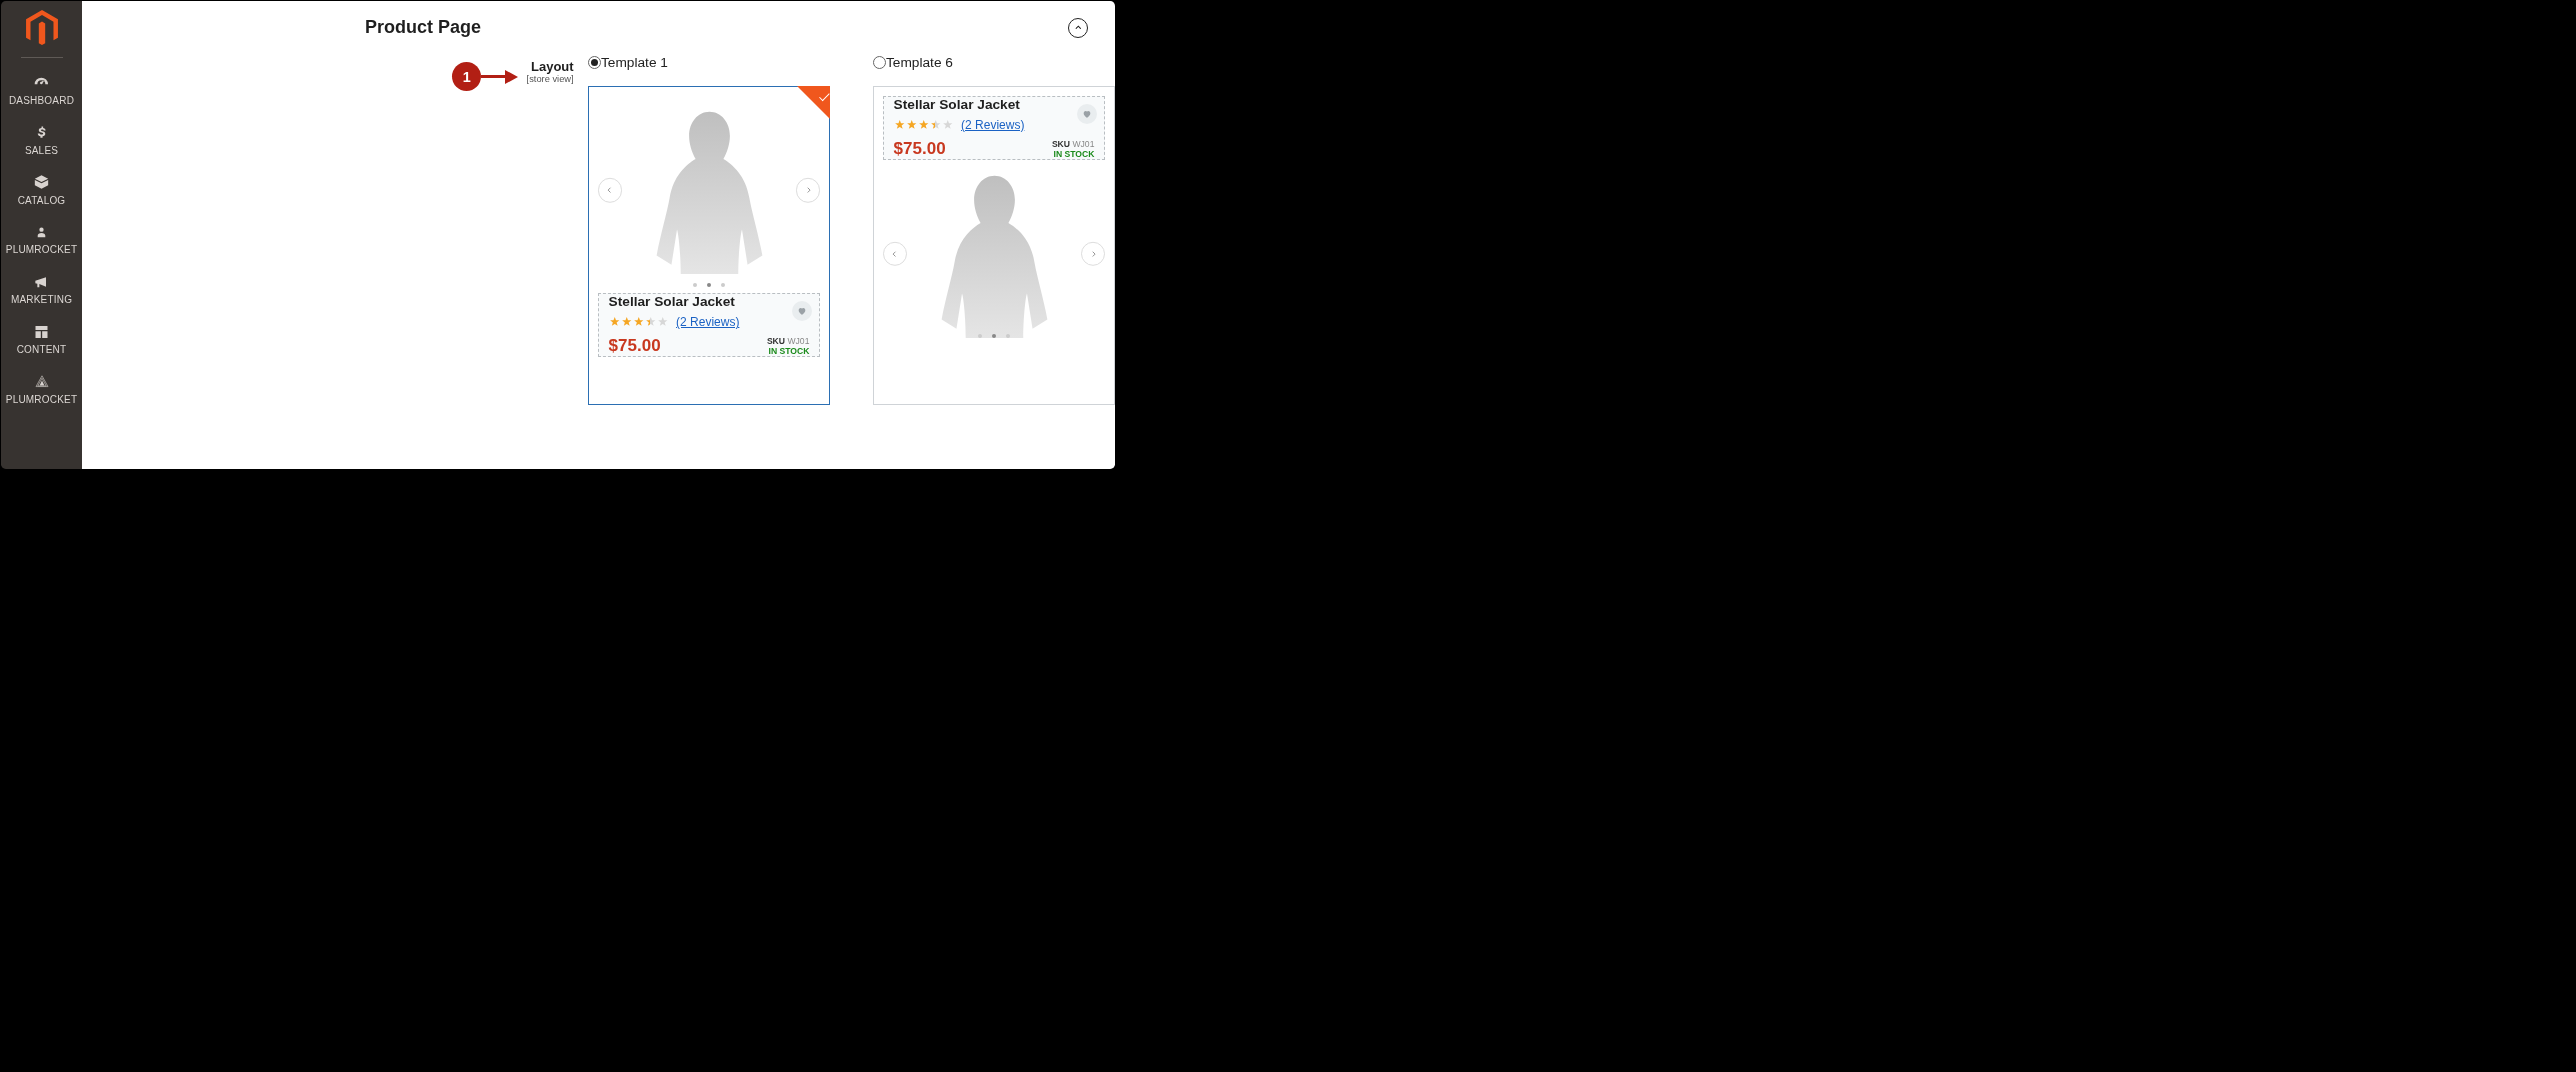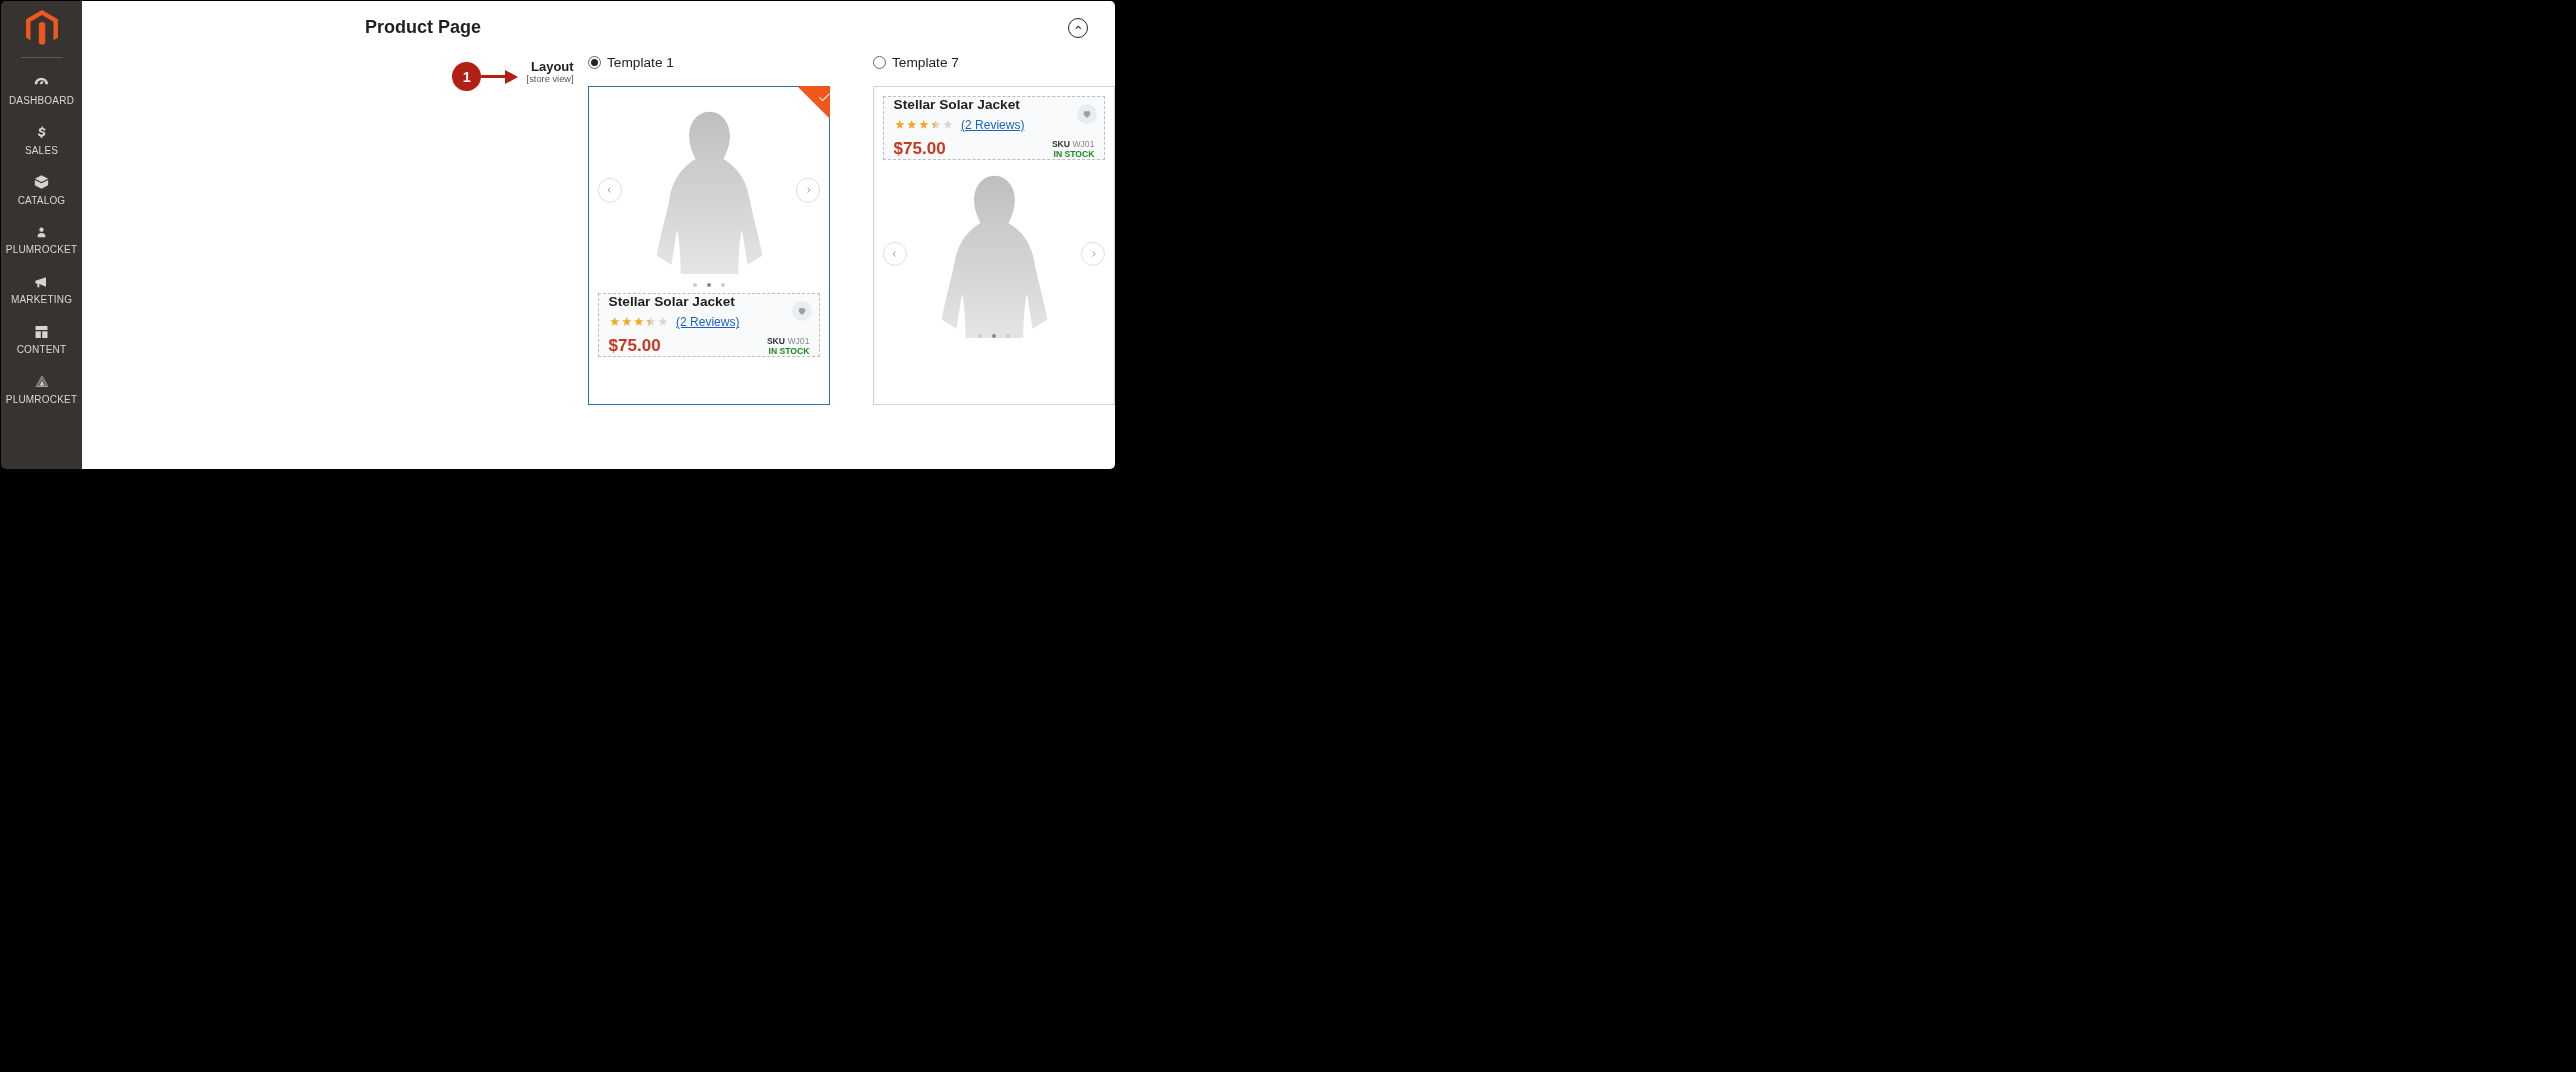--- a/index.html
+++ b/index.html
@@ -121,21 +121,21 @@
   .options {
     display: flex;
     gap: 43px;
     padding-left: 7.2px;
   }
   .opt {
     display: flex;
     flex-direction: column;
   }
   .opt-head {
-    display: flex; align-items: center; gap: 6px;
+    display: flex; align-items: center; gap: 0;
     margin-bottom: 16px;
     text-align: center;
   }
   .radio {
     width: 13px; height: 13px; border:1.4px solid #666; border-radius:50%;
     display:flex; align-items:center; justify-content:center; cursor:pointer;
     background:#fff;
   }
   .radio.checked::after { content:''; width:7.2px; height:7.2px; border-radius:50%; background:#222; }
   .opt-label { font-size: 13.7px; color:#222; }
@@ -382,21 +382,21 @@
                 <div class="stk">IN STOCK</div>
               </div>
             </div>
           </div>
         </div>
       </div>
 
       <div class="opt">
         <div class="opt-head">
           <div class="radio"></div>
-          <div class="opt-label">Template 7</div>
+          <div class="opt-label">Template 6</div>
         </div>
         <div class="card second">
           <div class="infobox">
             <div class="heart">
               <svg viewBox="0 0 24 24">
                   <path d="M12 21s-8-5.3-8-11a5 5 0 0 1 8-4 5 5 0 0 1 8 4c0 5.7-8 11-8 11z"></path>
                 </svg>
             </div>
             <h3>Stellar Solar Jacket</h3>
             <div class="stars">

